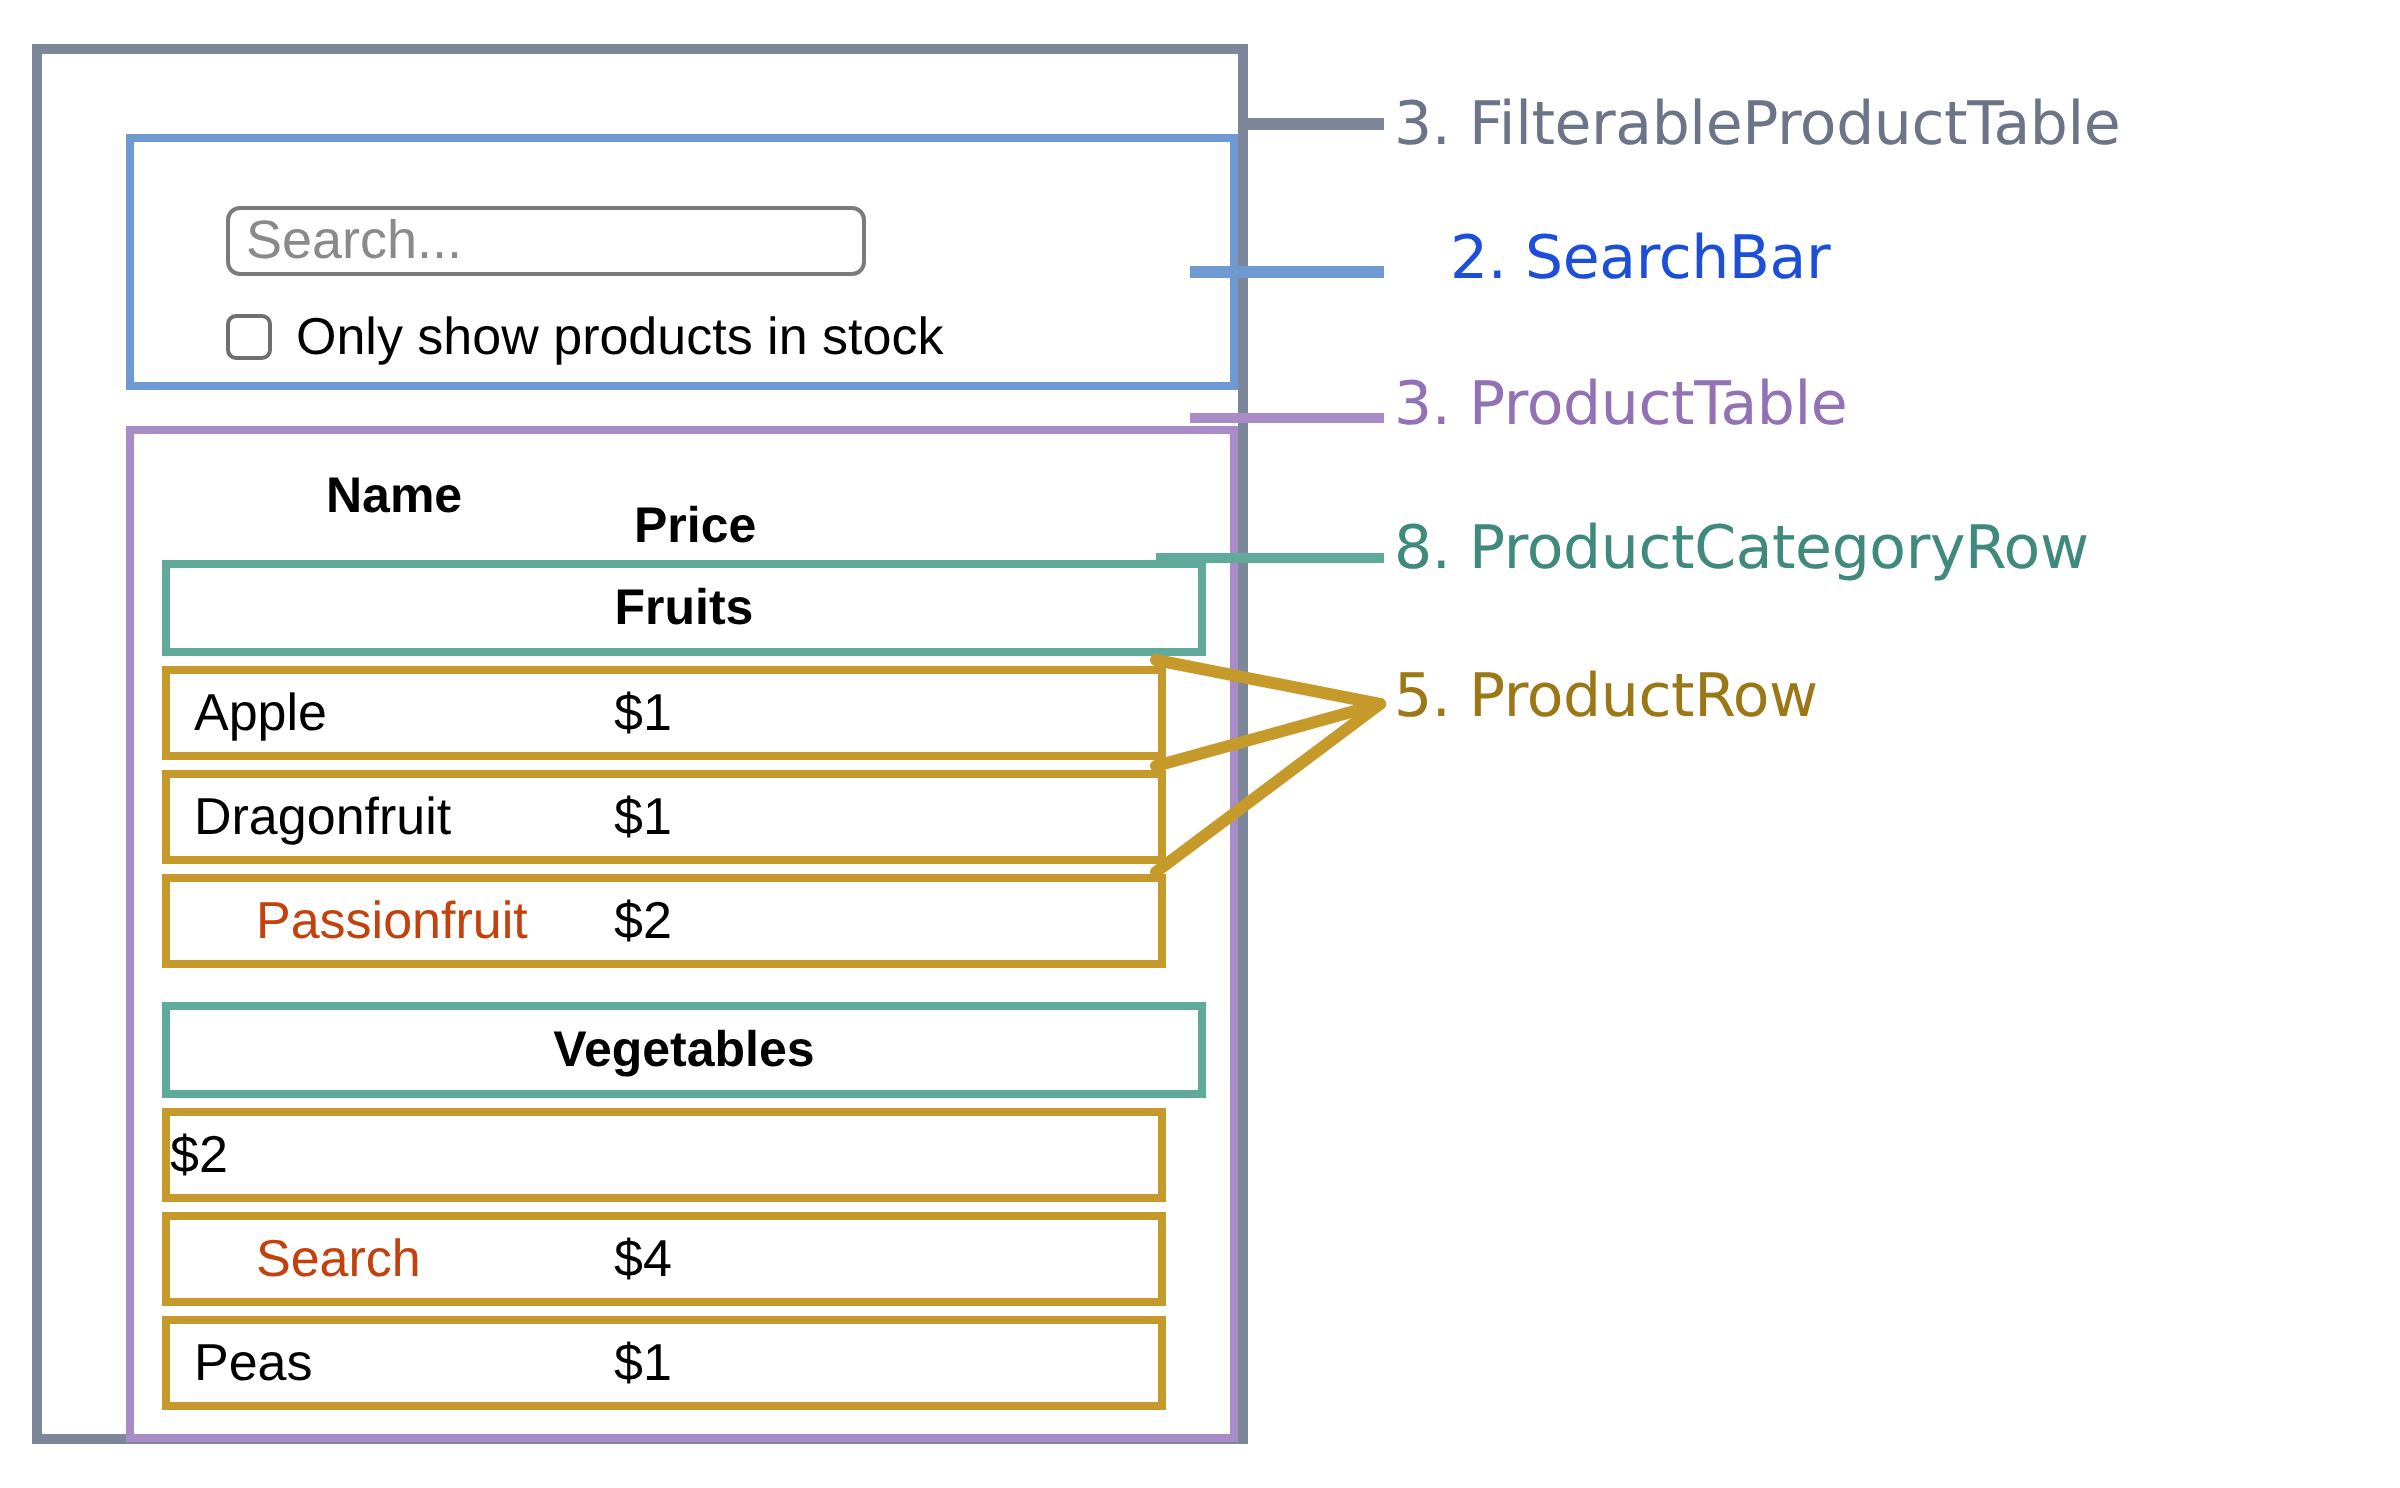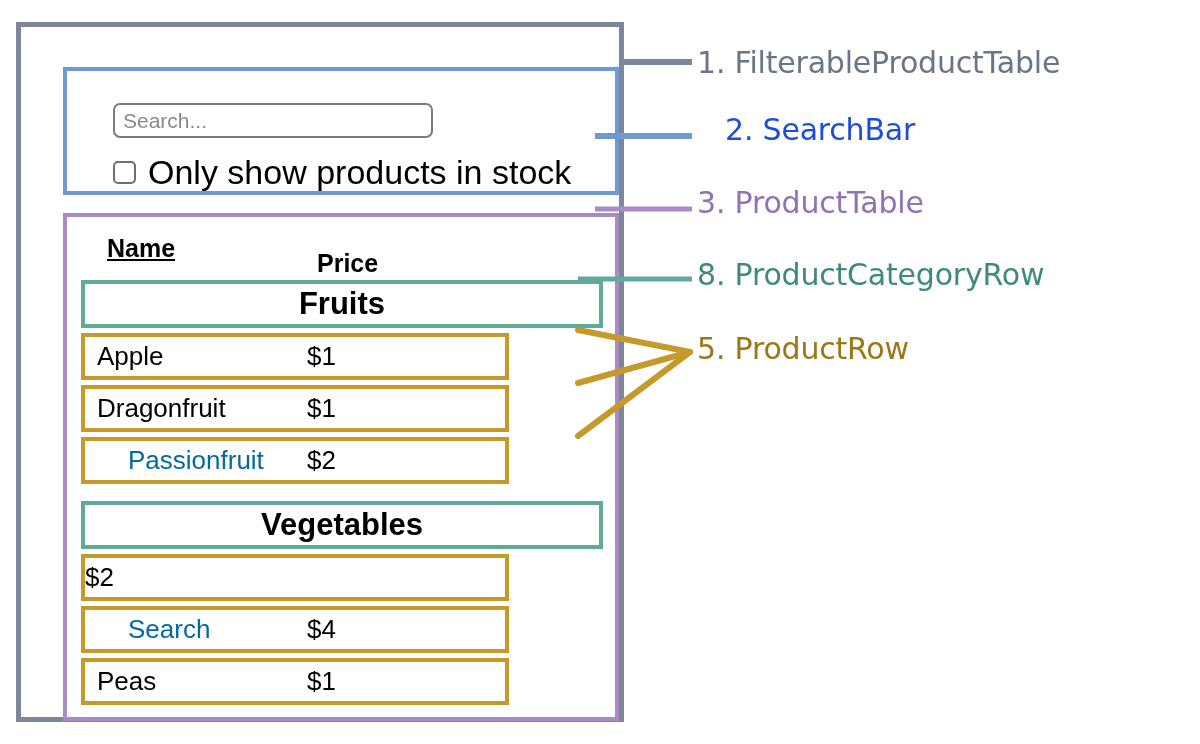--- a/index.html
+++ b/index.html
@@ -51,21 +51,21 @@
     top: 32px;
   }
   #search-input {
     box-sizing: border-box;
     width: 320px;
     height: 35px;
     border: 2px solid #7b7b7b;
     border-radius: 7px;
     background: #ffffff;
     font-family: "Liberation Sans", sans-serif;
-    font-size: 21px;
+    font-size: 27px;
     color: #1a1a1a;
     padding: 0 8px;
     outline: none;
   }
   #search-input::placeholder {
     color: #8a8a8a;
     opacity: 1;
   }
 
   #stock-filter-row {
@@ -79,21 +79,21 @@
   #stock-checkbox {
     width: 23px;
     height: 23px;
     box-sizing: border-box;
     border: 2px solid #6f6f6f;
     border-radius: 5px;
     background: #ffffff;
     flex: 0 0 auto;
   }
   #stock-label {
-    font-size: 34px;
+    font-size: 26px;
     color: #000000;
     line-height: 1;
     white-space: nowrap;
   }
 
   
   #product-table {
     position: absolute;
     left: 42px;
     top: 186px;
@@ -123,21 +123,21 @@
     padding-left: 18px;
     box-sizing: border-box;
   }
   #product-table-header .col-name,
   #product-table-header .col-price {
     font-size: 25px;
     font-weight: bold;
     color: #000000;
     text-align: left;
   }
-  #product-table-header .col-name { padding-left: 40px; text-decoration: underline; }
+  #product-table-header .col-name { padding-left: 96px; }
   #product-table-header .col-price { padding-left: 20px; margin-top: 31px; }
 
   #rows {
     position: absolute;
     left: 14px;
     top: 63px;
     width: 522px;
   }
 
   .category-row {
@@ -145,49 +145,49 @@
     width: 522px;
     height: 48px;
     border: 4px solid #5faa9b;
     background: #ffffff;
     display: flex;
     align-items: center;
     justify-content: center;
     margin-bottom: 5px;
   }
   .category-row .category-label {
-    font-size: 31px;
+    font-size: 25px;
     font-weight: bold;
     color: #000000;
   }
 
   .product-row {
     box-sizing: border-box;
-    width: 428px;
+    width: 502px;
     height: 47px;
     border: 4px solid #c69a2a;
     background: #ffffff;
     display: flex;
     align-items: center;
     margin-bottom: 5px;
   }
   .product-row .cell-name {
     width: 222px;
     padding-left: 12px;
     box-sizing: border-box;
     font-size: 26px;
     color: #000000;
     white-space: nowrap;
   }
   .product-row .cell-price {
     font-size: 26px;
     color: #000000;
   }
   .product-row.out-of-stock .cell-name {
-    color: #0369a1;
+    color: #c2410c;
     padding-left: 43px;
   }
   .gap-row { height: 12px; }
 
   
   #annotations {
     position: absolute;
     inset: 0;
     pointer-events: none;
   }
@@ -282,20 +282,20 @@
     <line x1="595" y1="209" x2="692" y2="209" stroke="#a98cc7" stroke-width="5" stroke-linecap="butt"></line>
 
     <line x1="578" y1="279" x2="692" y2="279" stroke="#5faa9b" stroke-width="5" stroke-linecap="butt"></line>
 
     <polyline points="578,330 690,352" fill="none" stroke="#c69a2a" stroke-width="6" stroke-linecap="round"></polyline>
     <polyline points="578,383 690,352" fill="none" stroke="#c69a2a" stroke-width="6" stroke-linecap="round"></polyline>
     <polyline points="578,436 690,352" fill="none" stroke="#c69a2a" stroke-width="6" stroke-linecap="round"></polyline>
   </svg>
 
   <div id="annotations">
-    <div id="callout-1" class="callout-label">1. FilterableProductTable</div>
+    <div id="callout-1" class="callout-label">3. FilterableProductTable</div>
     <div id="callout-2" class="callout-label">2. SearchBar</div>
     <div id="callout-3" class="callout-label">3. ProductTable</div>
     <div id="callout-4" class="callout-label">8. ProductCategoryRow</div>
     <div id="callout-5" class="callout-label">5. ProductRow</div>
   </div>
 
 </div>
 
 </body></html>

